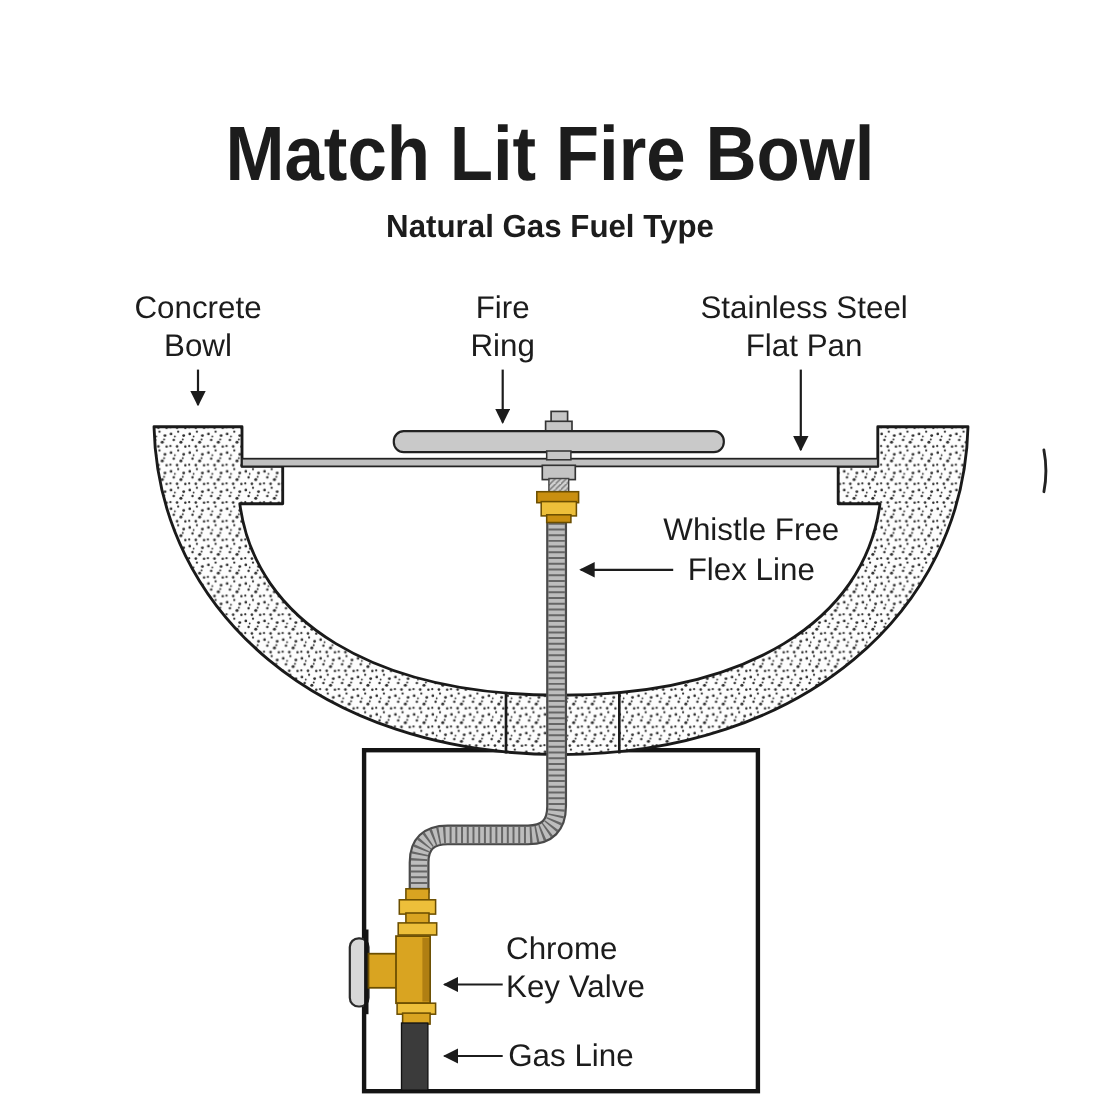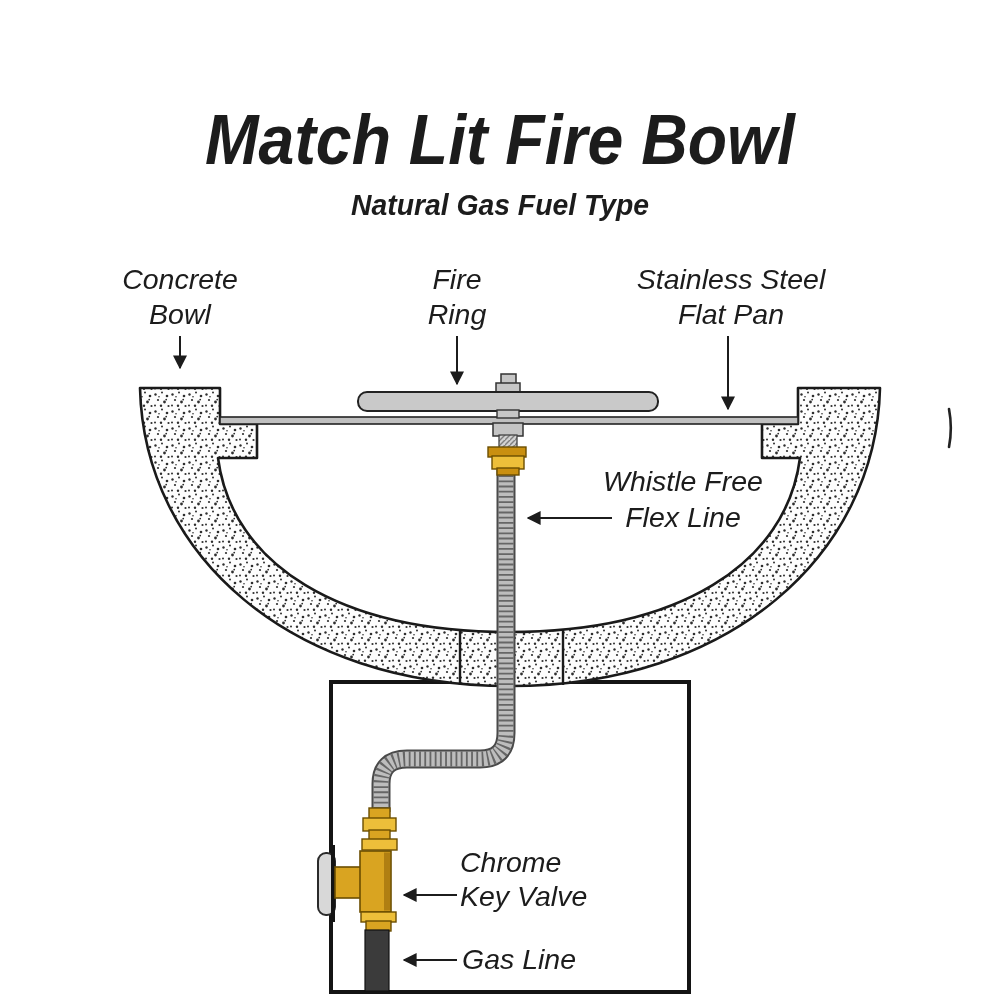--- a/index.html
+++ b/index.html
@@ -1,17 +1,17 @@
 <!DOCTYPE html>
 <html><head>
 <meta charset="utf-8">
 <style>
   html,body{margin:0;padding:0;background:#ffffff;}
   .stage{position:relative;width:1000px;height:1000px;background:#ffffff;overflow:hidden;
-         font-family:"Liberation Sans", sans-serif;font-style:italic;}
+         font-family:"Liberation Sans", sans-serif;}
   svg{position:absolute;inset:0;}
   text{fill:#1c1c1c;}
   .title-text{font-weight:bold;}
   .label-text{font-weight:normal;}
   .callout{stroke:#1c1c1c;stroke-width:2;fill:none;}
 </style>
 </head>
 <body>
 <div class="stage">
 

